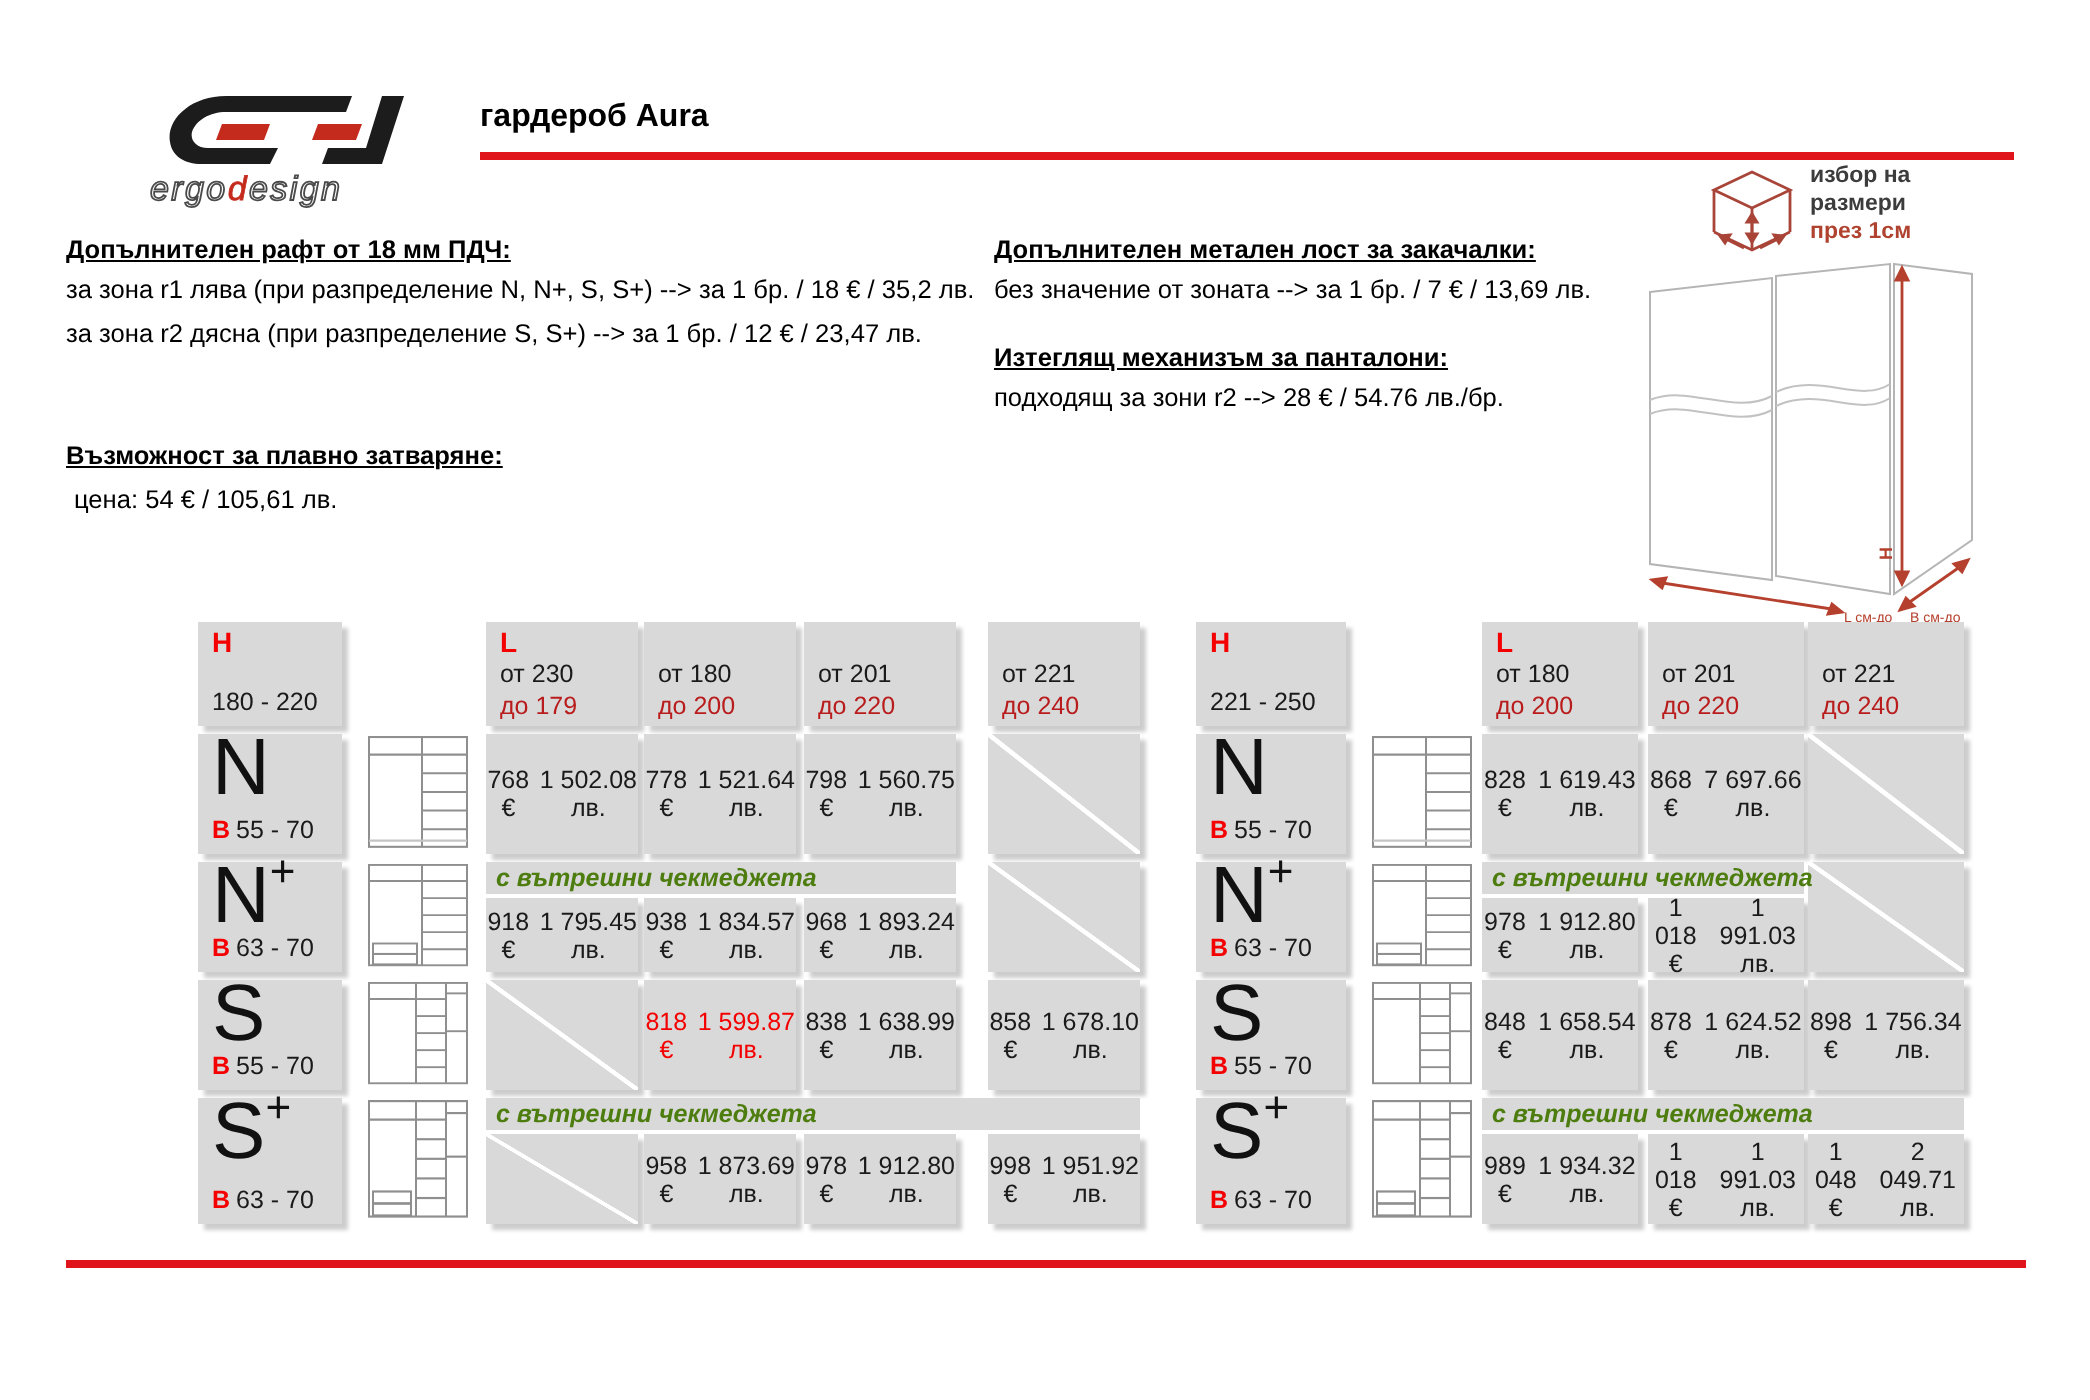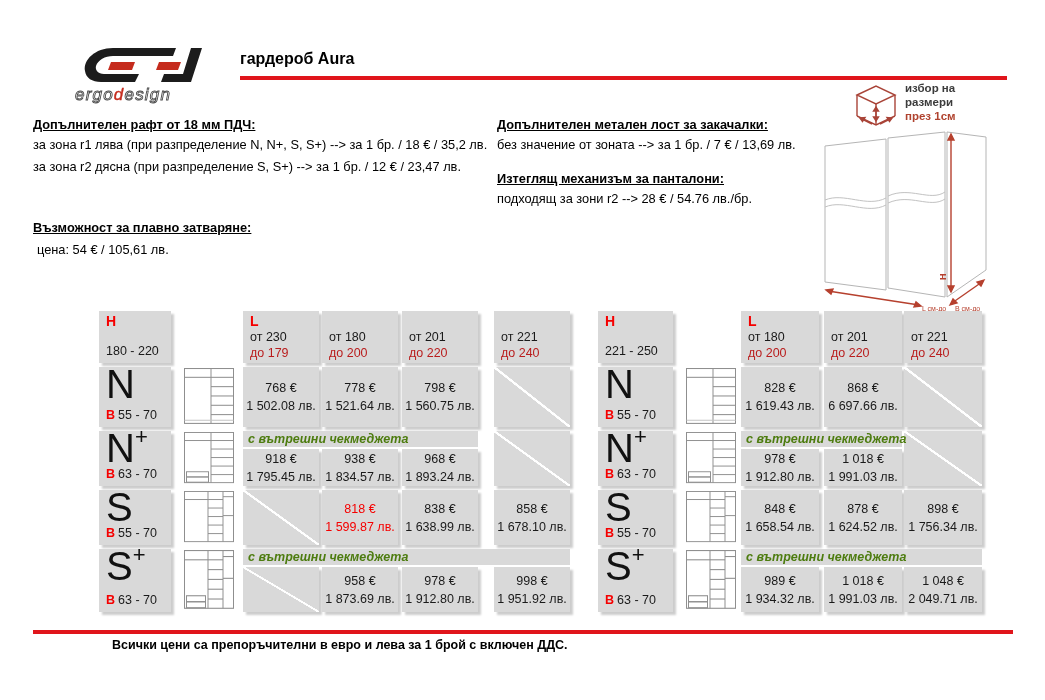--- a/index.html
+++ b/index.html
@@ -8,21 +8,21 @@
   .rule{position:absolute;background:#e0151b}
   .title{position:absolute;font-size:16px;font-weight:bold;color:#000}
   .opt-h{position:absolute;font-size:12.8px;font-weight:bold;text-decoration:underline;color:#000;white-space:nowrap}
   .opt-l{position:absolute;font-size:12.8px;color:#000;white-space:nowrap}
   .cube-label{position:absolute;font-size:11.5px;font-weight:bold;color:#3c3c3c;white-space:nowrap}
   .cube-label.red{color:#b0432f}
   
   .cell{position:absolute;background:#d9d9d9;box-shadow:3px 3px 2px rgba(0,0,0,.2)}
   .dcell{background-color:#d9d9d9;
          background-image:linear-gradient(to top right,transparent 48.6%,#fff 48.9%,#fff 51.1%,transparent 51.4%)}
-  .pcell{display:flex;flex-direction:column;align-items:center;justify-content:center;gap:4px;
+  .pcell{display:flex;flex-direction:row;align-items:center;justify-content:center;gap:4px;
          font-size:12.5px;color:#1a1a1a;text-align:center}
   .pcell.redp{color:#f50000}
   .hl{position:absolute;left:7px;top:2px;font-size:14px;font-weight:bold;color:#f50000}
   .from{position:absolute;left:7px;top:19px;font-size:12.5px;color:#1a1a1a}
   .to{position:absolute;left:7px;top:35px;font-size:12.5px;color:#b91c1c}
   .hrange{position:absolute;left:7px;bottom:5px;font-size:12.5px;color:#1a1a1a}
   .model{position:absolute;left:7px;top:-4px;font-size:40px;font-weight:400;color:#111;line-height:1.05}
   .model sup{font-size:22px;position:relative;top:-4px}
   .brange{position:absolute;left:7px;bottom:5px;font-size:12.5px;color:#1a1a1a;white-space:nowrap}
   .brange b{color:#f50000;margin-right:3px}
@@ -300,21 +300,21 @@
         <line class="wline" x1="27" y1="36" x2="49.5" y2="36"></line>
       <line class="wline" x1="27" y1="45" x2="49.5" y2="45"></line>
       <line x1="0.5" y1="50.5" x2="49.5" y2="50.5" stroke="#c4c4c4"></line>
     </svg>
     <div class="cell pcell" style="left:741px;top:367px;width:78px;height:60px">
       <div>828 €</div>
         <div>1 619.43 лв.</div>
     </div>
     <div class="cell pcell" style="left:824px;top:367px;width:78px;height:60px">
       <div>868 €</div>
-        <div>6 697.66 лв.</div>
+        <div>7 697.66 лв.</div>
     </div>
     <div class="cell dcell" style="left:904px;top:367px;width:78px;height:60px"></div>
 
     <div class="cell" style="left:598px;top:431px;width:75px;height:55px">
       <div class="model"><span>N</span><sup>+</sup></div>
       <div class="brange"><b>В</b><span>63 - 70</span></div>
     </div>
     <svg style="left:686px;top:432px" width="50" height="53" viewBox="0 0 50 56" preserveAspectRatio="none">
       <rect class="wline" x="0.5" y="0.5" width="49" height="53"></rect>
       <line class="wline" x1="27" y1="0.5" x2="27" y2="53.5"></line>
@@ -398,15 +398,14 @@
       <div>1 018 €</div>
         <div>1 991.03 лв.</div>
     </div>
     <div class="cell pcell" style="left:904px;top:567px;width:78px;height:45px">
       <div>1 048 €</div>
         <div>2 049.71 лв.</div>
     </div>
   </div>
 
   <div class="rule" style="left:33px;top:630px;width:980px;height:4px"></div>
-  <div class="footer-text" style="left:112px;top:638px">Всички цени са препоръчителни в евро и лева за 1 брой с включен ДДС.</div>
 
 </div>
 
 </body></html>

